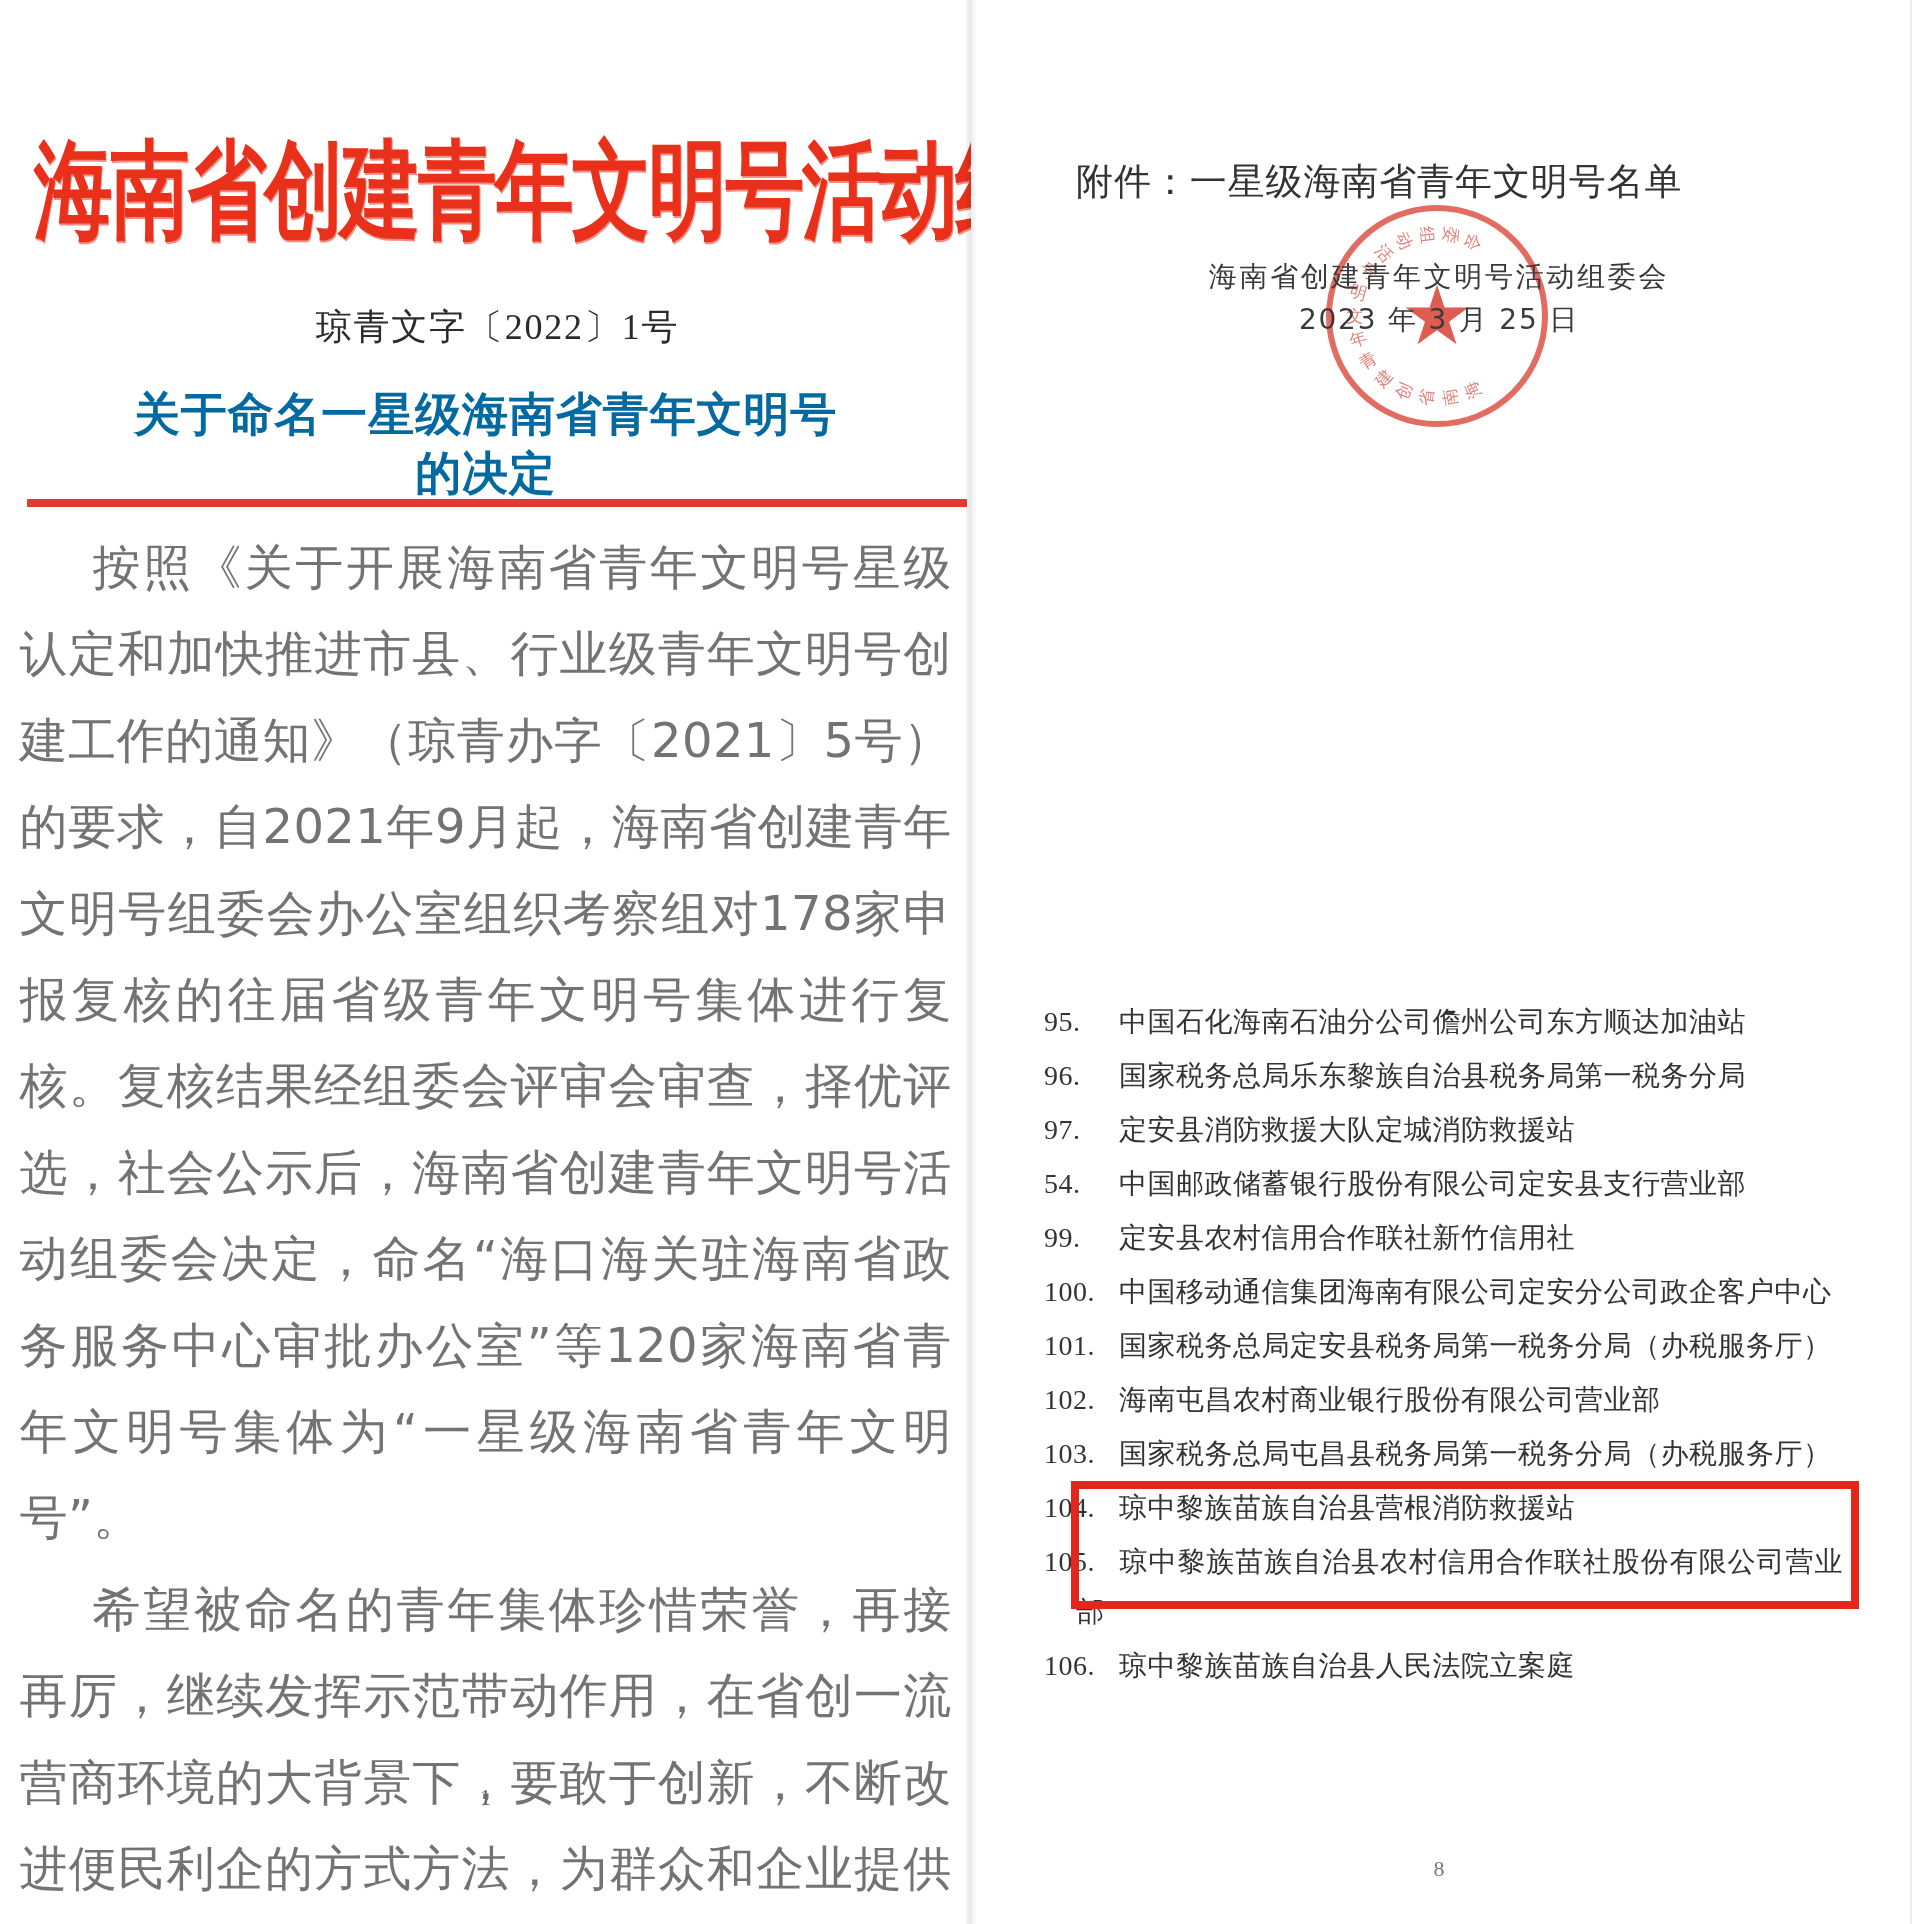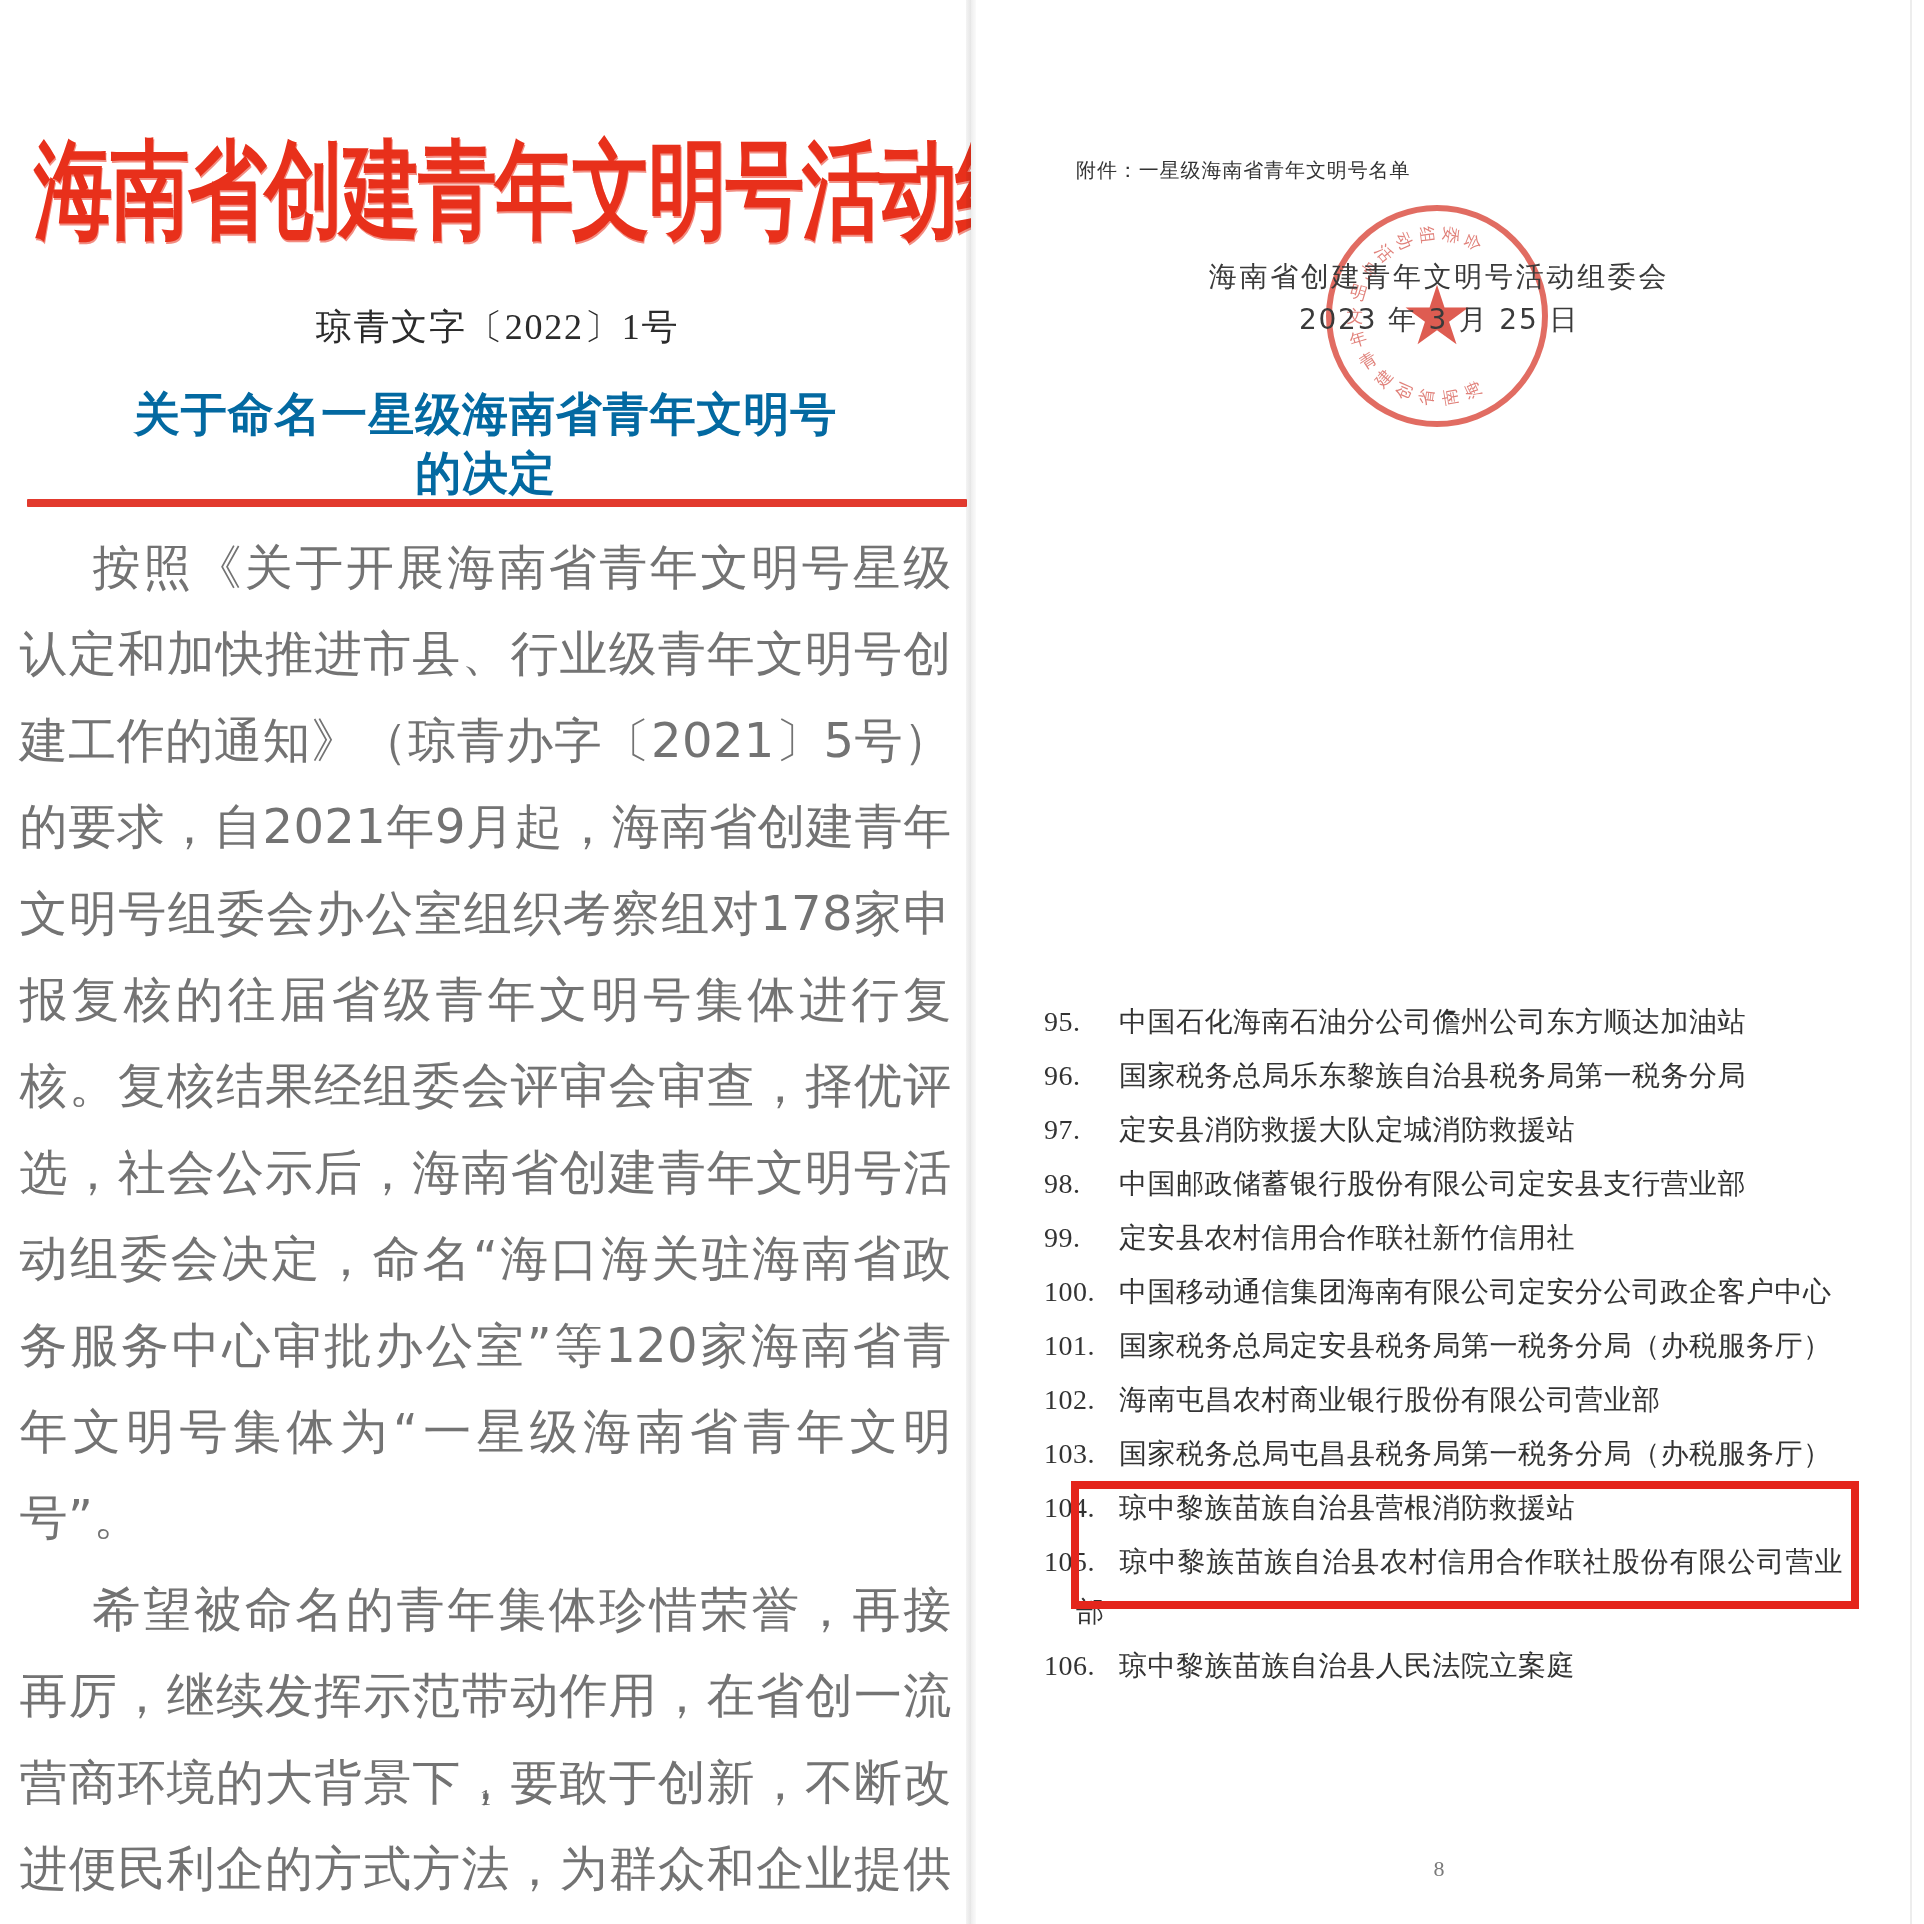--- a/index.html
+++ b/index.html
@@ -149,21 +149,21 @@
     top: 0; right: 12.5px;
     width: 1.8px; height: 1925px;
     background: rgba(0,0,0,0.07);
   }
 
   .attachment-line {
     position: absolute;
     top: 157px;
     left: 105px;
     font-family: Liberation Sans, sans-serif;
-    font-size: 20px;
+    font-size: 37px;
     letter-spacing: 0.9px;
     color: #333333;
     white-space: nowrap;
   }
 
   .signature-block {
     position: absolute;
     top: 255px;
     left: 0;
     width: 936px;
@@ -327,21 +327,21 @@
       <div class="sig-org">海南省创建青年文明号活动组委会</div>
       <div class="sig-date">2023 年 3 月 25 日</div>
     </div>
 
     <div class="highlight-box"></div>
 
     <div class="list-area" id="list-area">
         <p class="list-item"><span class="num">95.</span><span>中国石化海南石油分公司儋州公司东方顺达加油站</span></p>
         <p class="list-item"><span class="num">96.</span><span>国家税务总局乐东黎族自治县税务局第一税务分局</span></p>
         <p class="list-item"><span class="num">97.</span><span>定安县消防救援大队定城消防救援站</span></p>
-        <p class="list-item"><span class="num">98.</span><span>中国邮政储蓄银行股份有限公司定安县支行营业部</span></p>
+        <p class="list-item"><span class="num">54.</span><span>中国邮政储蓄银行股份有限公司定安县支行营业部</span></p>
         <p class="list-item"><span class="num">99.</span><span>定安县农村信用合作联社新竹信用社</span></p>
         <p class="list-item"><span class="num">100.</span><span>中国移动通信集团海南有限公司定安分公司政企客户中心</span></p>
         <p class="list-item"><span class="num">101.</span><span>国家税务总局定安县税务局第一税务分局（办税服务厅）</span></p>
         <p class="list-item"><span class="num">102.</span><span>海南屯昌农村商业银行股份有限公司营业部</span></p>
         <p class="list-item"><span class="num">103.</span><span>国家税务总局屯昌县税务局第一税务分局（办税服务厅）</span></p>
         <p class="list-item"><span class="num">104.</span><span>琼中黎族苗族自治县营根消防救援站</span></p>
         <p class="list-item"><span class="num">105.</span><span>琼中黎族苗族自治县农村信用合作联社股份有限公司营业部</span></p>
         <p class="list-item"><span class="num">106.</span><span>琼中黎族苗族自治县人民法院立案庭</span></p>
       </div>
 

